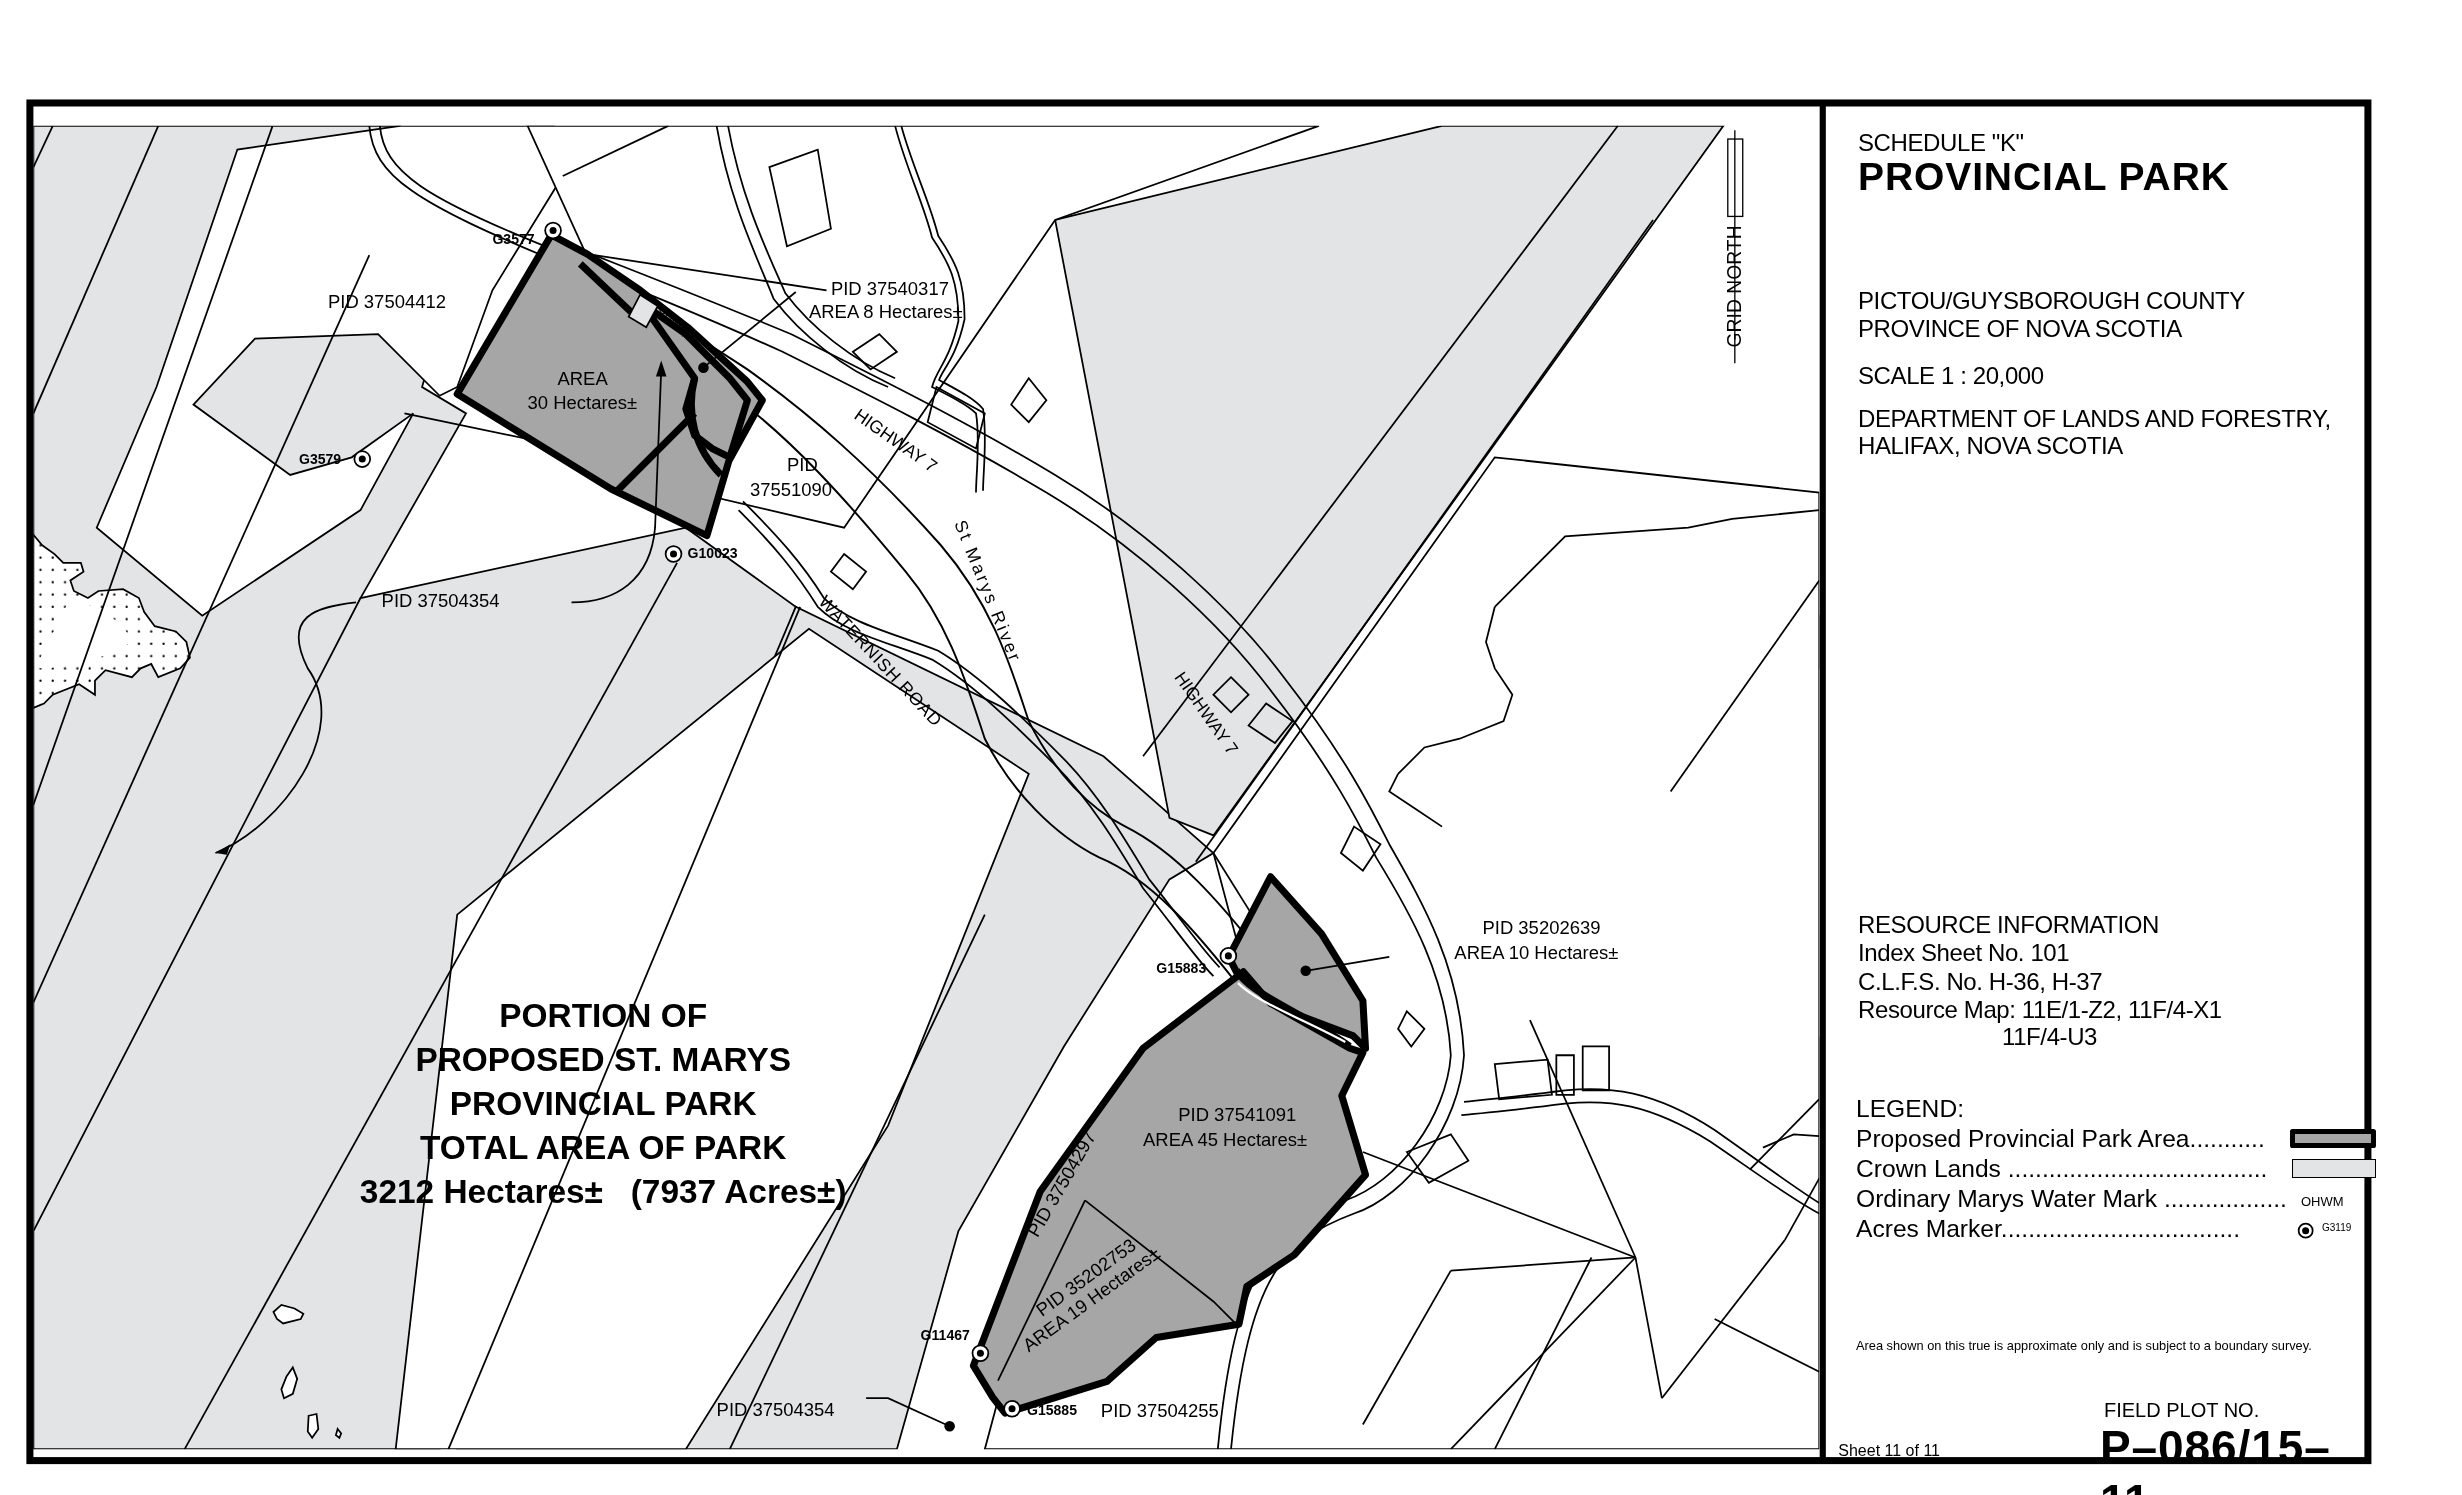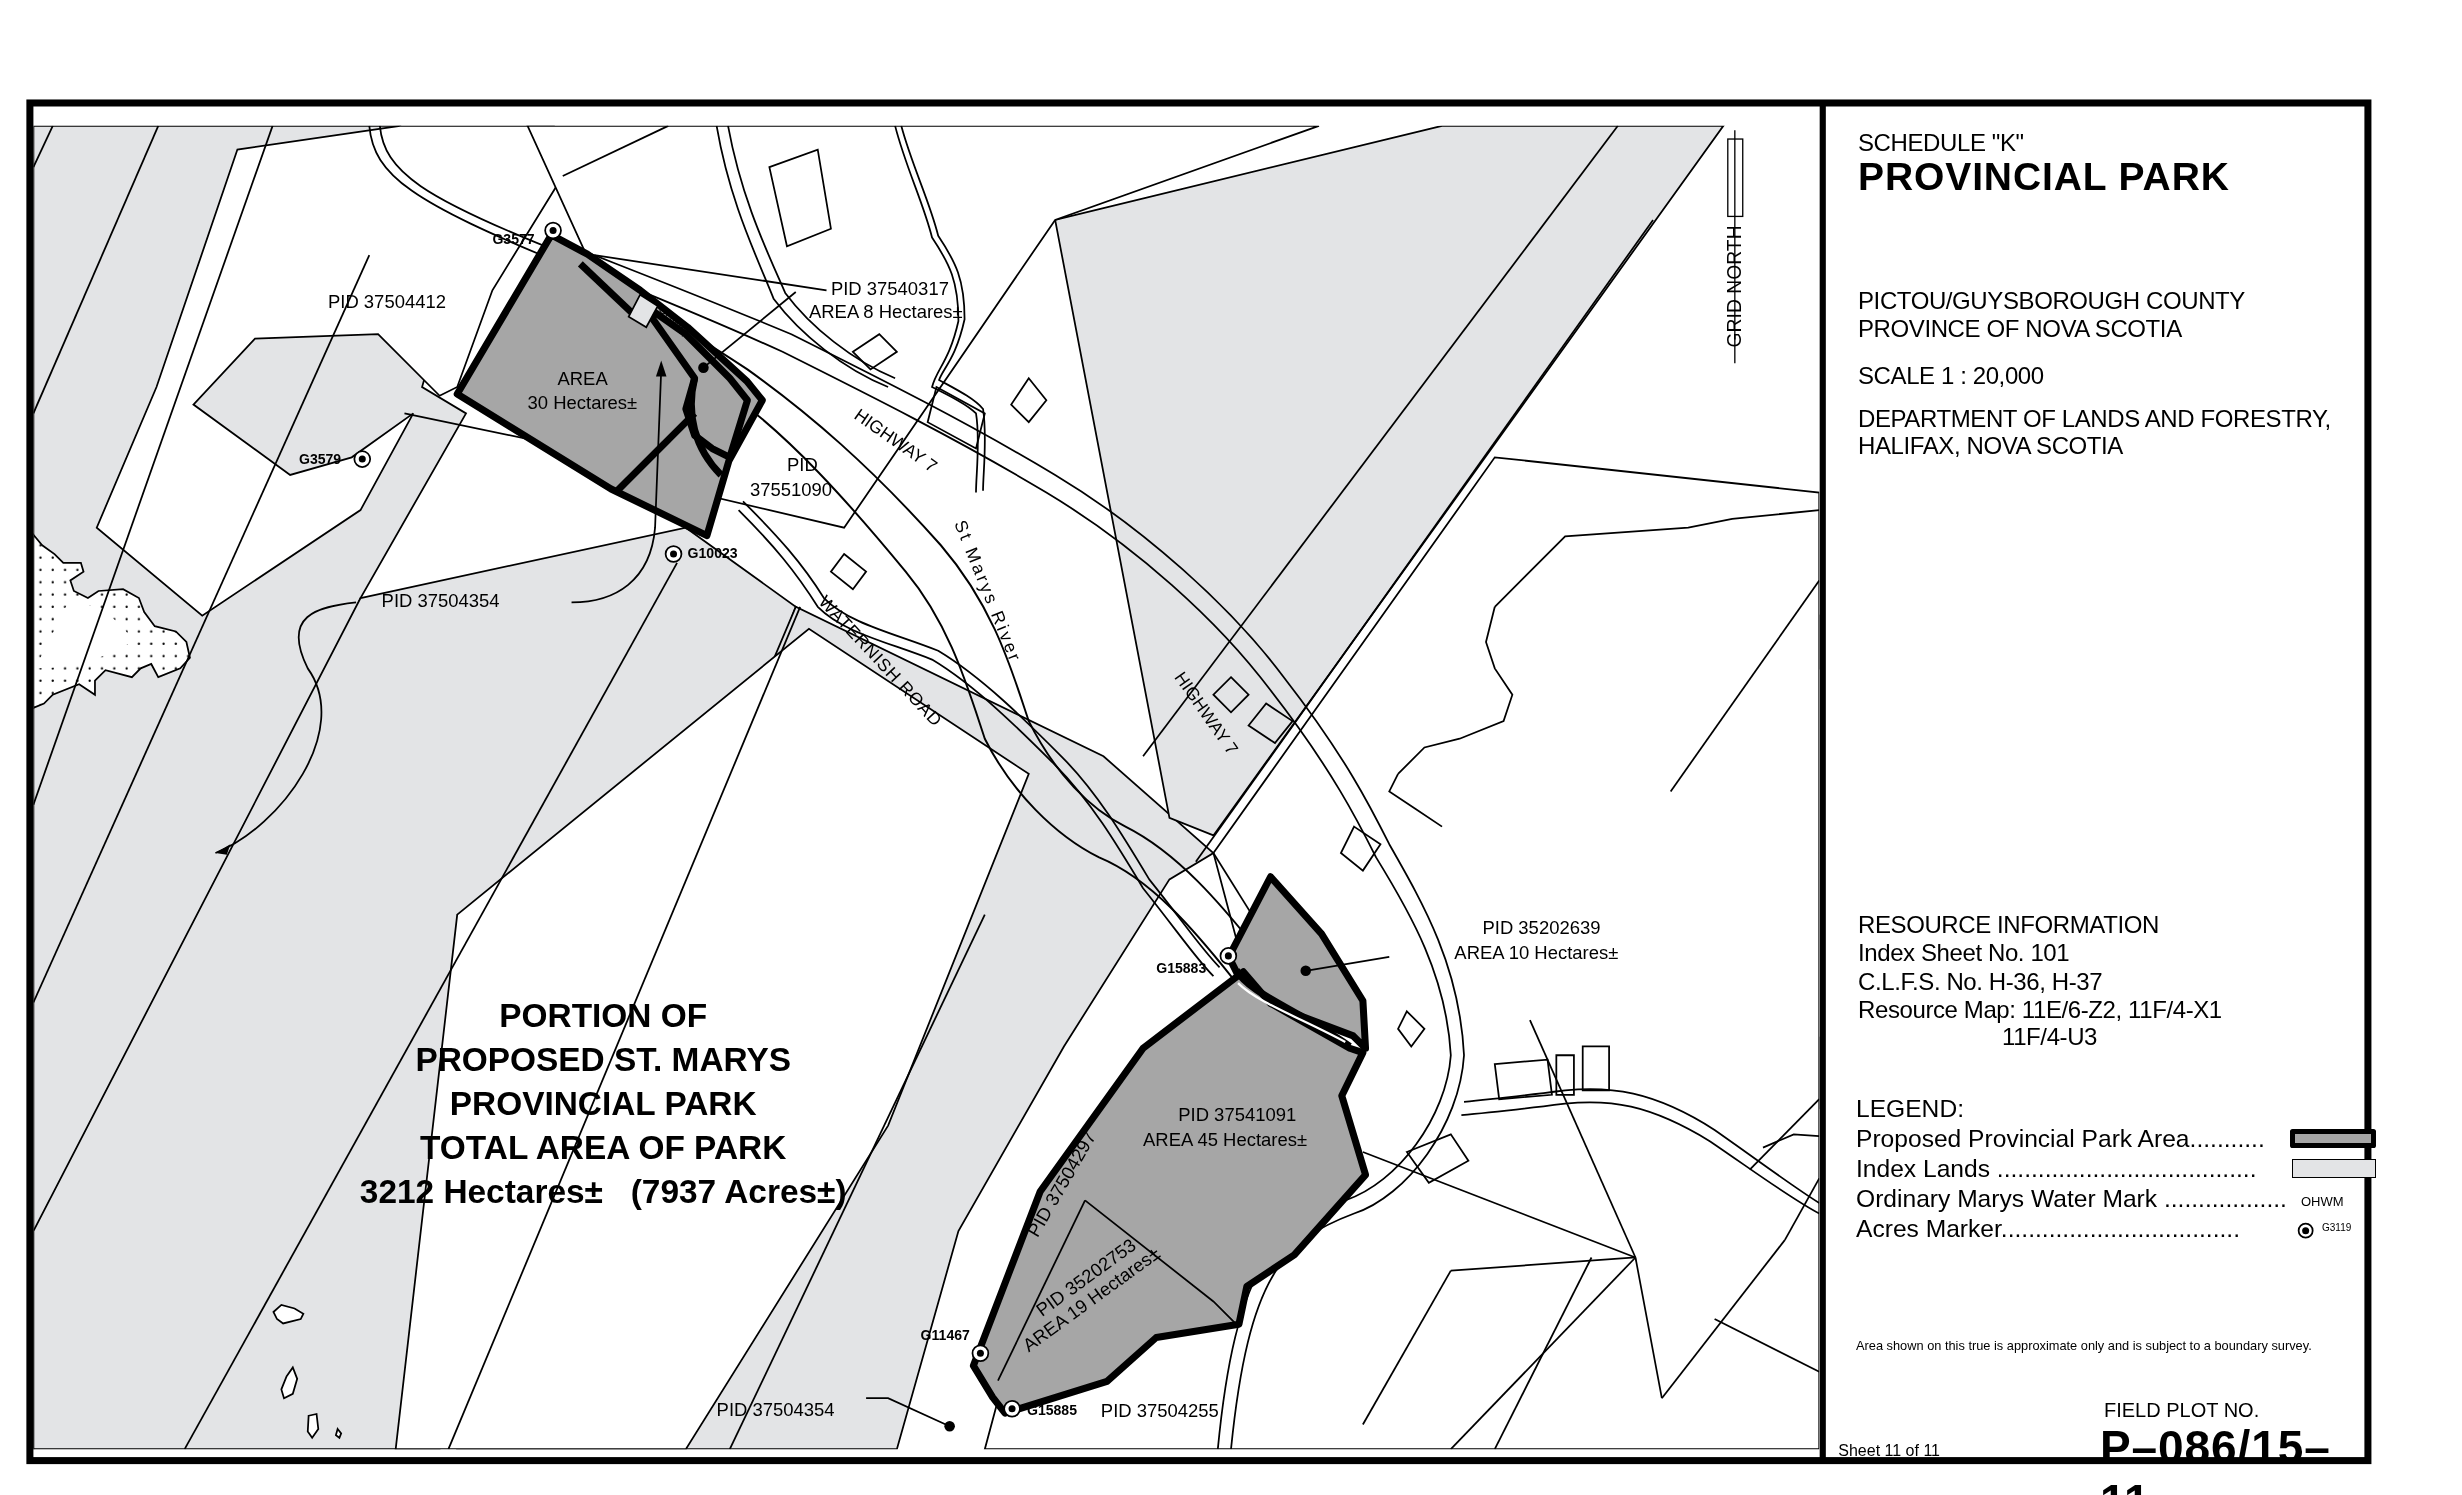--- a/index.html
+++ b/index.html
@@ -261,28 +261,28 @@
   </div>
   <div class="p-text" style="top:181px">PICTOU/GUYSBOROUGH COUNTY</div>
   <div class="p-text" style="top:209px">PROVINCE OF NOVA SCOTIA</div>
   <div class="p-text" style="top:256px">SCALE 1 : 20,000</div>
   <div class="p-text" style="top:299px">DEPARTMENT OF LANDS AND FORESTRY,</div>
   <div class="p-text" style="top:326px">HALIFAX, NOVA SCOTIA</div>
 
   <div class="p-text" style="top:805px">RESOURCE INFORMATION</div>
   <div class="p-text" style="top:833px">Index Sheet No. 101</div>
   <div class="p-text" style="top:862px">C.L.F.S. No. H-36, H-37</div>
-  <div class="p-text" style="top:890px">Resource Map: 11E/6-Z2, 11F/4-X1</div>
+  <div class="p-text" style="top:890px">Resource Map: 11E/1-Z2, 11F/4-X1</div>
   <div class="p-text" style="top:917px; left:176px">11F/4-U3</div>
 
   <div class="legend-row" style="top:988px">LEGEND:</div>
   <div>
     <div class="legend-row" style="top:1018px">Proposed Provincial Park Area...........</div>
     <div class="sw-park" style="top:1023px"></div>
-    <div class="legend-row" style="top:1048px">Index Lands ......................................</div>
+    <div class="legend-row" style="top:1048px">Crown Lands ......................................</div>
     <div class="sw-crown" style="top:1053px"></div>
     <div class="legend-row" style="top:1078px">Ordinary Marys Water Mark ..................</div>
     <div style="position:absolute; left:475px; top:1088px; font-size:13px">OHWM</div>
     <div class="legend-row" style="top:1108px">Acres Marker...................................</div>
     <svg style="position:absolute; left:470px; top:1115px" width="19.3" height="19.3" viewBox="0 0 22 22">
         <circle cx="11" cy="11" r="8" fill="#fff" stroke="#000" stroke-width="2"></circle>
         <circle cx="11" cy="11" r="4" fill="#000"></circle>
       </svg>
     <div style="position:absolute; left:496px; top:1116px; font-size:10px">G3119</div>
   </div>

